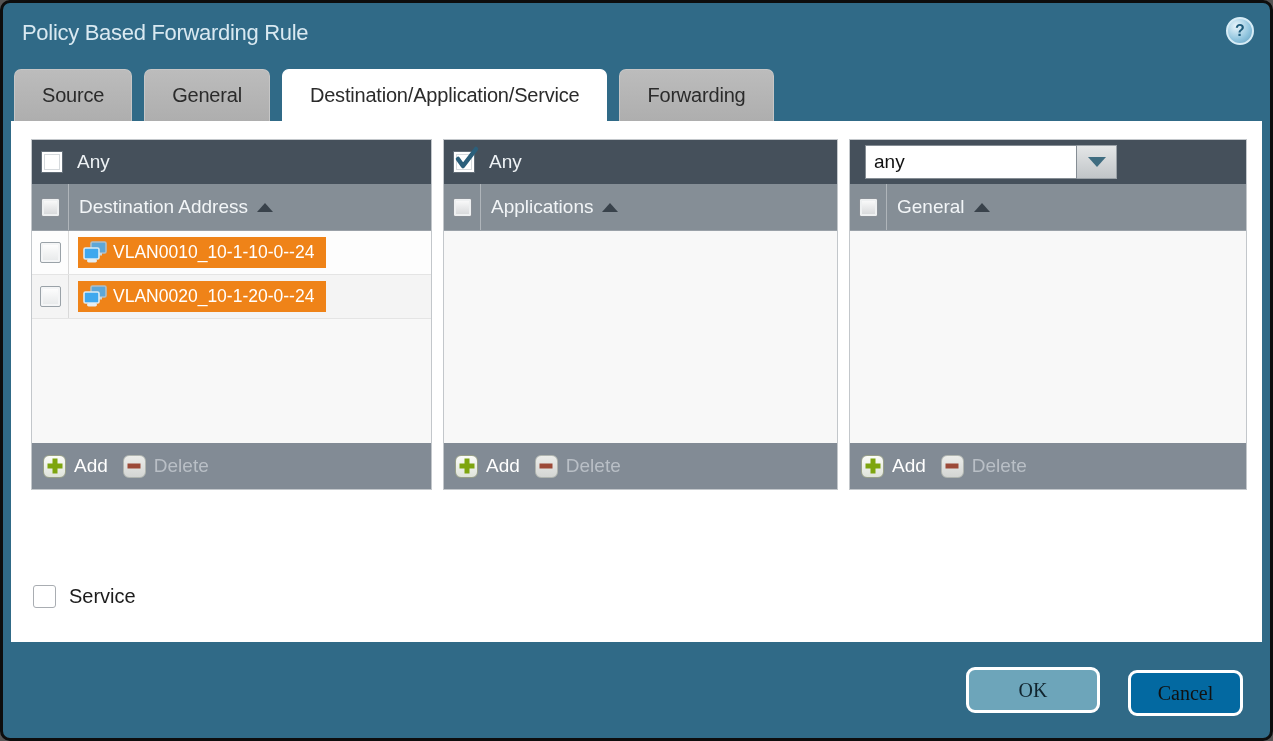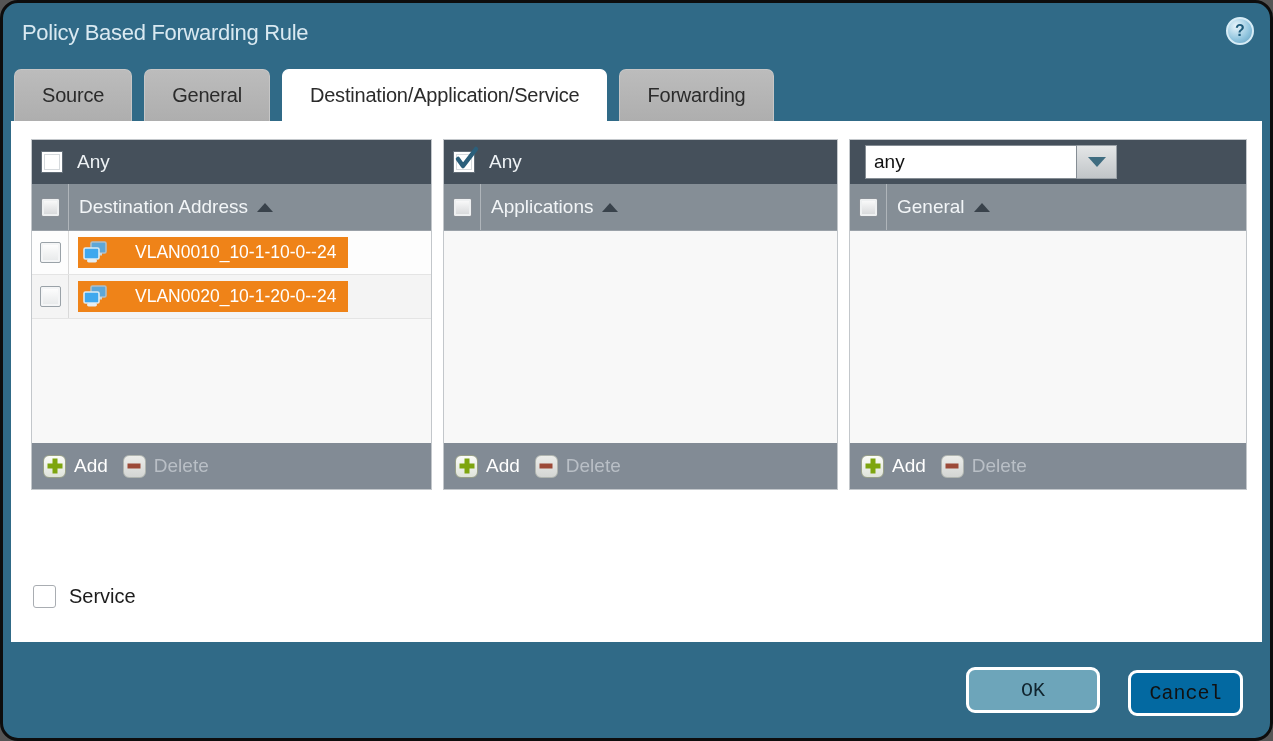--- a/index.html
+++ b/index.html
@@ -7,21 +7,21 @@
     margin: 0;
     font-family: "Liberation Sans", "DejaVu Sans", sans-serif;
     background: #555;
   }
   .dialog {
     position: relative;
     width: 1273px;
     height: 741px;
     background: #306a87;
     border: 3px solid #0d0d0d;
-    border-radius: 18px;
+    border-radius: 10px;
     overflow: hidden;
   }
   
   .title {
     position: absolute;
     left: 19px; top: 17px;
     font-size: 22px;
     letter-spacing: -0.3px;
     color: #d9e9f1;
   }
@@ -184,21 +184,21 @@
   }
   .row:nth-child(2) { background: #f4f4f4; }
   .row .check-col { border-right: 1px solid #d9d9d9; }
   .chip {
     align-self: center;
     margin-left: 9px;
     height: 31px;
     background: #ef8318;
     display: flex; align-items: center;
     padding: 0 12px 0 5px;
-    gap: 25px;
+    gap: 3px;
     cursor: pointer;
   }
   .chip-label {
     color: #ffffff;
     font-size: 17.5px;
     white-space: nowrap;
   }
   .net-icon { flex: 0 0 auto; }
   
   .panel-footer {
@@ -282,21 +282,21 @@
     left: 22px; top: 464px;
     display: flex; align-items: center; gap: 13px;
   }
   .negate-label { font-size: 20px; color: #1c1c1c; }
   
   .btn {
     position: absolute;
     height: 46px;
     border: 3px solid #ffffff;
     border-radius: 9px;
-    font-family: Liberation Mono, monospace;
+    font-family: Liberation Serif, serif;
     font-size: 20px;
     color: #10242e;
     cursor: pointer;
     display: flex; align-items: center; justify-content: center;
   }
   .btn-ok {
     right: 170px; bottom: 25px; width: 134px;
     background: #6da5ba;
   }
   .btn-cancel {

